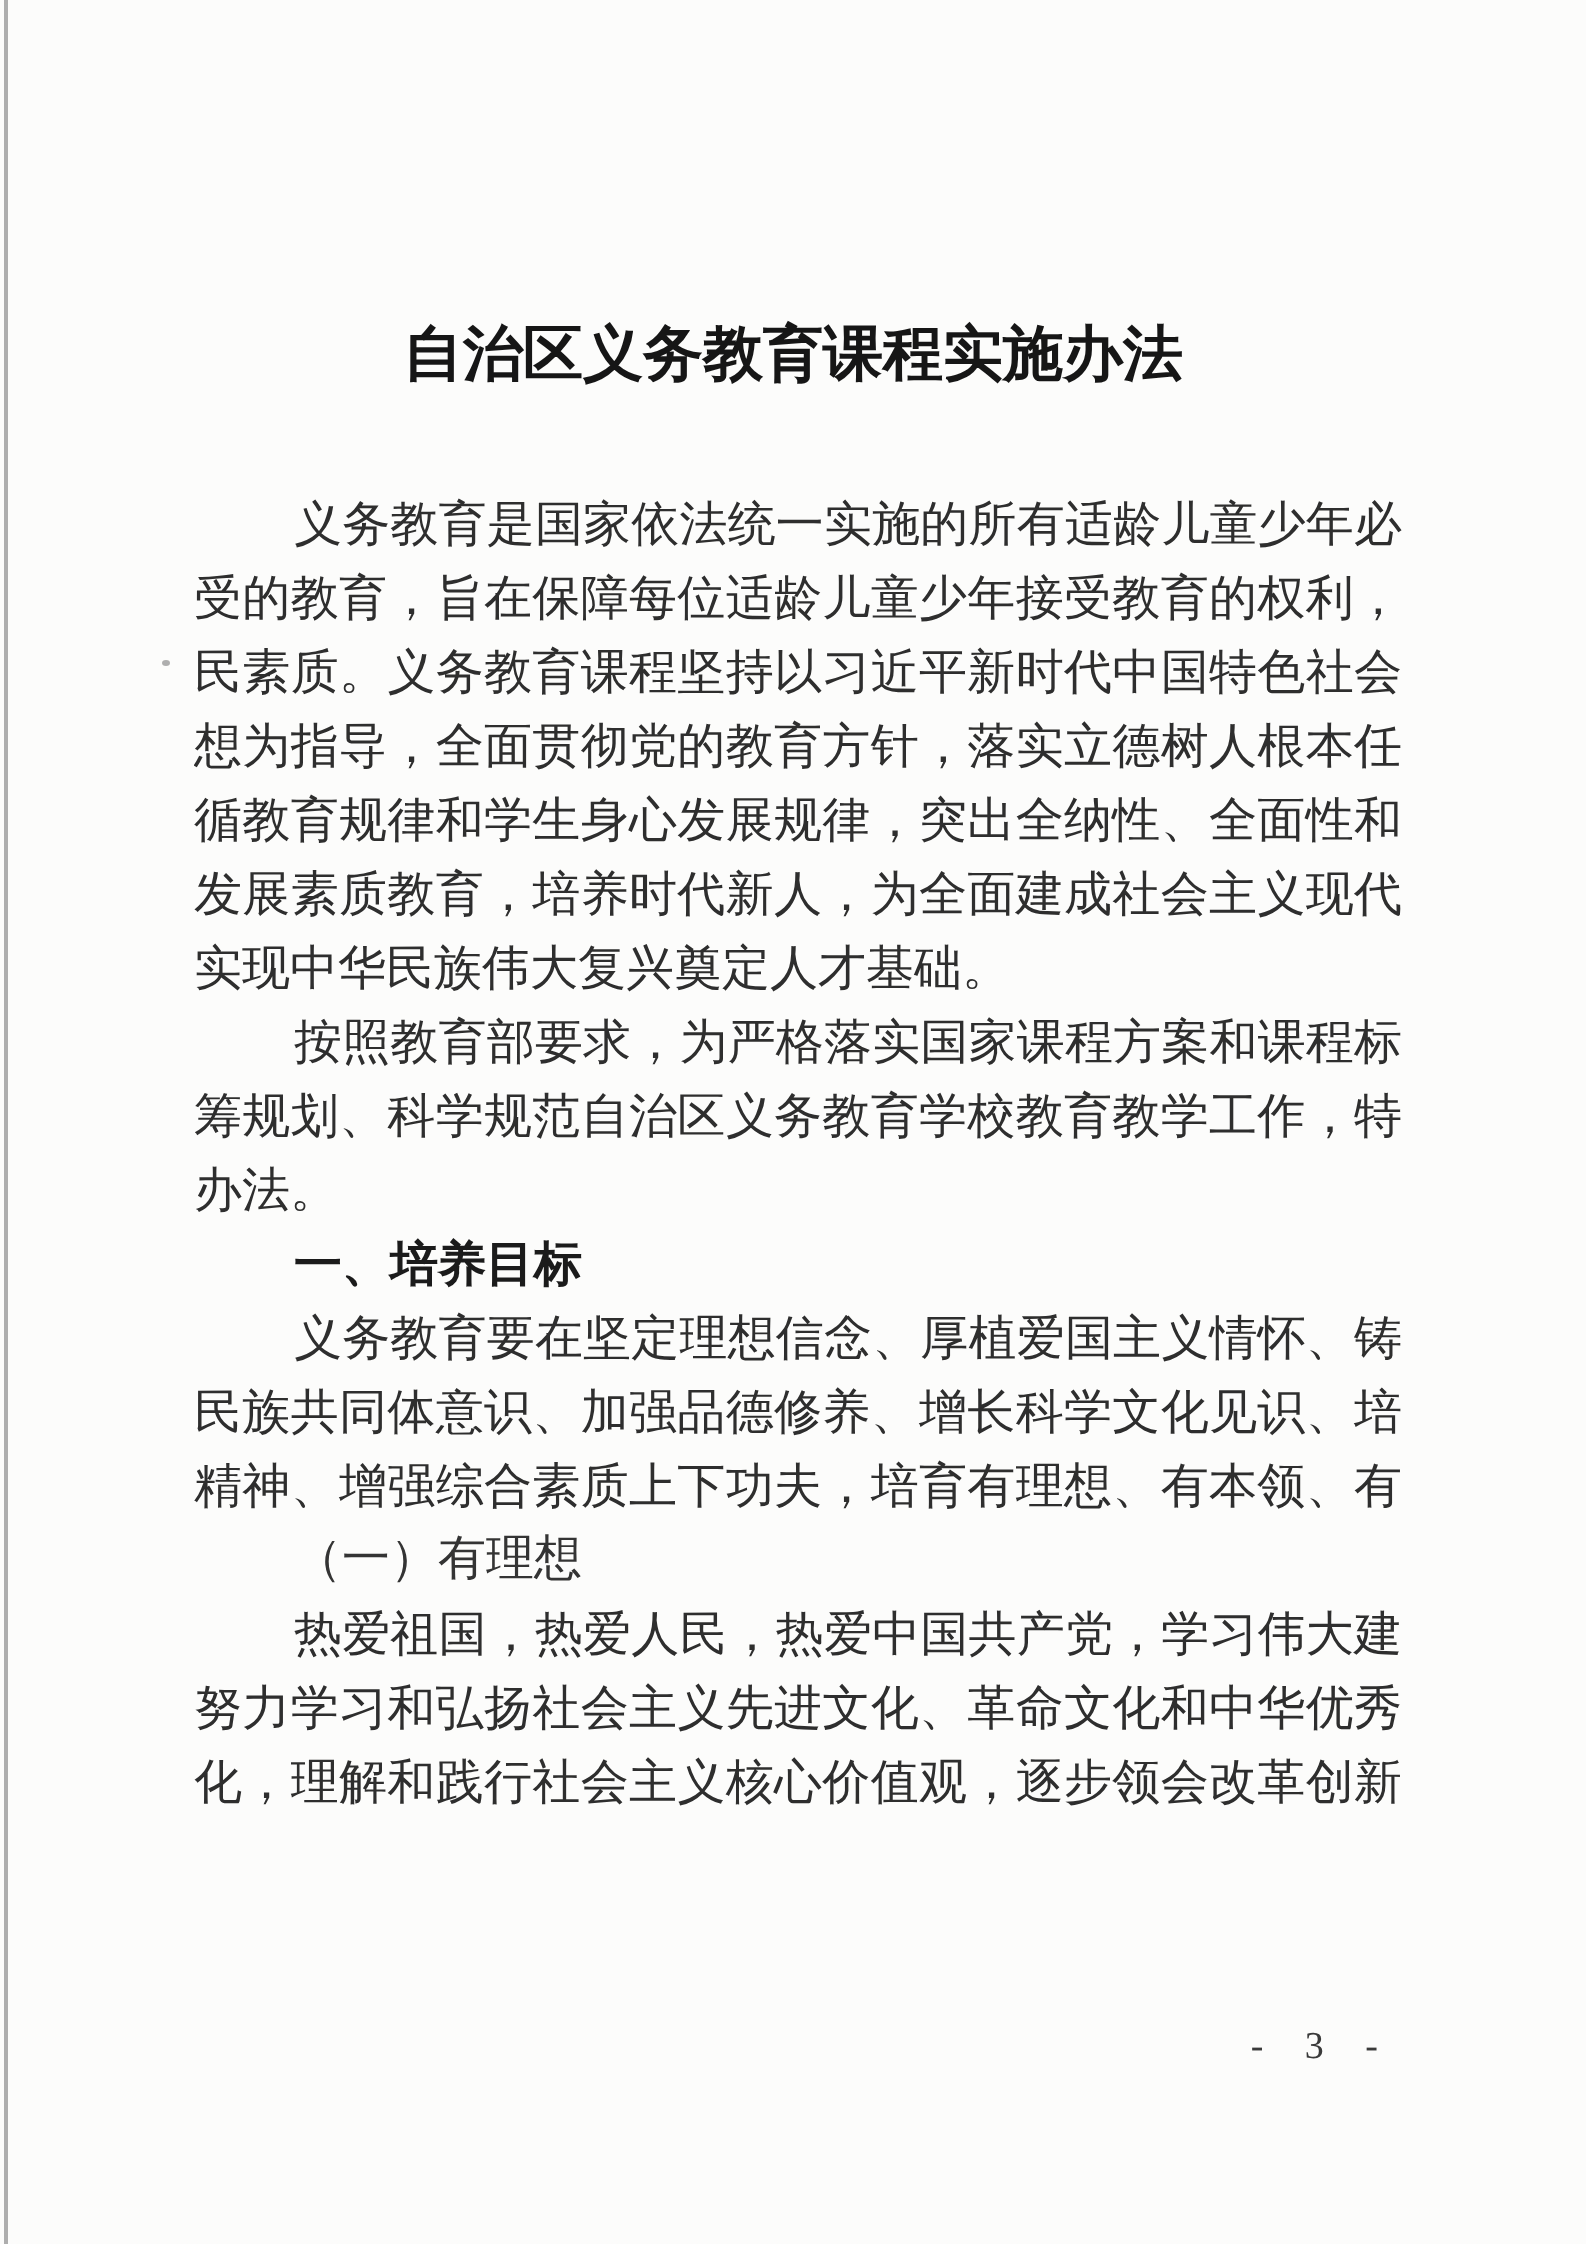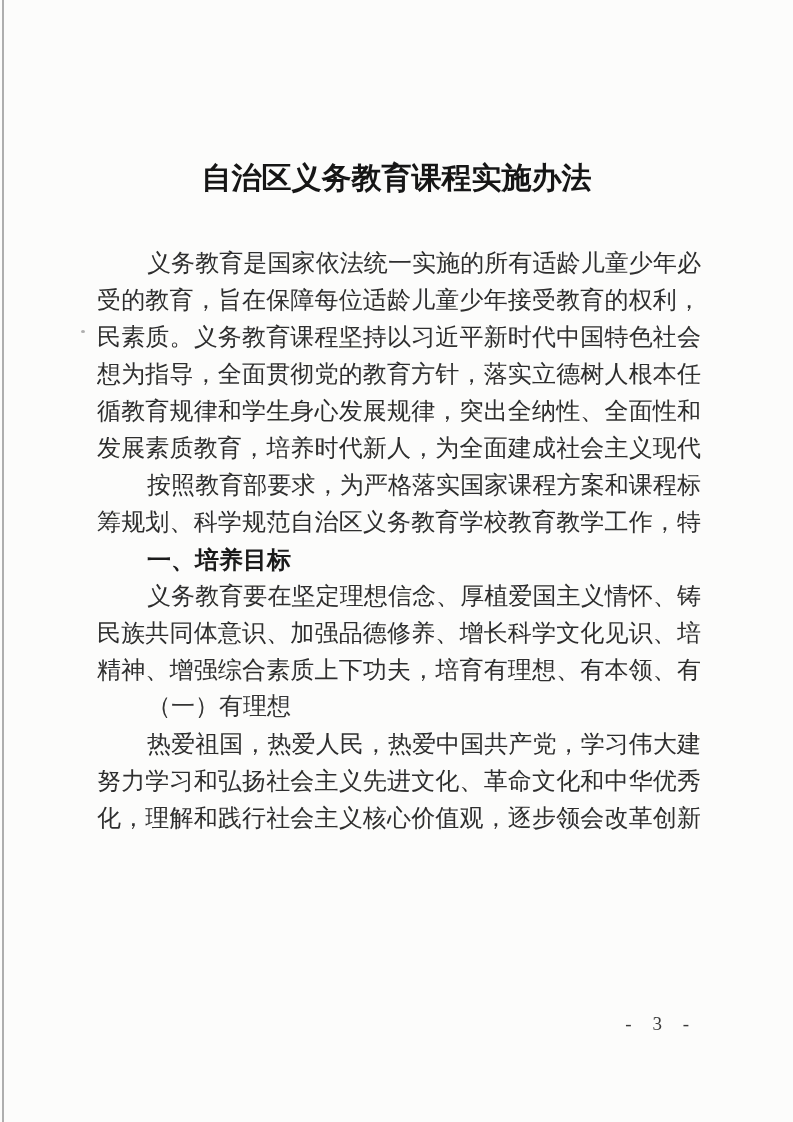--- a/index.html
+++ b/index.html
@@ -53,21 +53,21 @@
     overflow: hidden;
   }
   .line.fill {
     text-align: justify;
     text-align-last: justify;
   }
   .line.indent {
     padding-left: 50px;
   }
   .line.heading {
-    font-family: Liberation Sans, sans-serif;
+    font-family: Liberation Serif, serif;
     font-weight: 700;
     color: #1b1b1b;
   }
   .line.subheading {
     color: #343434;
     font-family: Liberation Mono, monospace;
   }
   .artifact-dot {
     position: absolute;
     left: 81px;
@@ -99,22 +99,24 @@
   <h1 class="doc-title">自治区义务教育课程实施办法</h1>
 
   <div class="doc-body">
 
   <div class="line indent fill">义务教育是国家依法统一实施的所有适龄儿童少年必须接</div>
       <div class="line fill">受的教育，旨在保障每位适龄儿童少年接受教育的权利，提高国</div>
       <div class="line fill">民素质。义务教育课程坚持以习近平新时代中国特色社会主义思</div>
       <div class="line fill">想为指导，全面贯彻党的教育方针，落实立德树人根本任务，遵</div>
       <div class="line fill">循教育规律和学生身心发展规律，突出全纳性、全面性和基础性，</div>
       <div class="line fill">发展素质教育，培养时代新人，为全面建成社会主义现代化强国、</div>
+      <div class="line">实现中华民族伟大复兴奠定人才基础。</div>
       <div class="line indent fill">按照教育部要求，为严格落实国家课程方案和课程标准，统</div>
       <div class="line fill">筹规划、科学规范自治区义务教育学校教育教学工作，特制定本</div>
+      <div class="line">办法。</div>
       <div class="line heading indent">一、培养目标</div>
       <div class="line indent fill">义务教育要在坚定理想信念、厚植爱国主义情怀、铸牢中华</div>
       <div class="line fill">民族共同体意识、加强品德修养、增长科学文化见识、培养奋斗</div>
       <div class="line fill">精神、增强综合素质上下功夫，培育有理想、有本领、有担当，</div>
       <div class="line subheading indent">（一）有理想</div>
       <div class="line indent fill">热爱祖国，热爱人民，热爱中国共产党，学习伟大建党精神。</div>
       <div class="line fill">努力学习和弘扬社会主义先进文化、革命文化和中华优秀传统文</div>
       <div class="line fill">化，理解和践行社会主义核心价值观，逐步领会改革创新的时代</div>
     </div>
 

